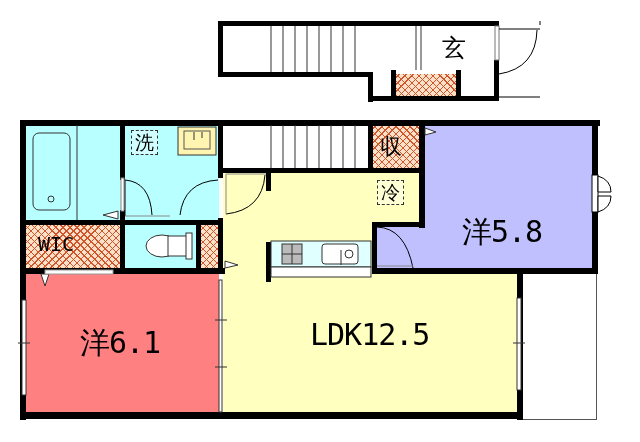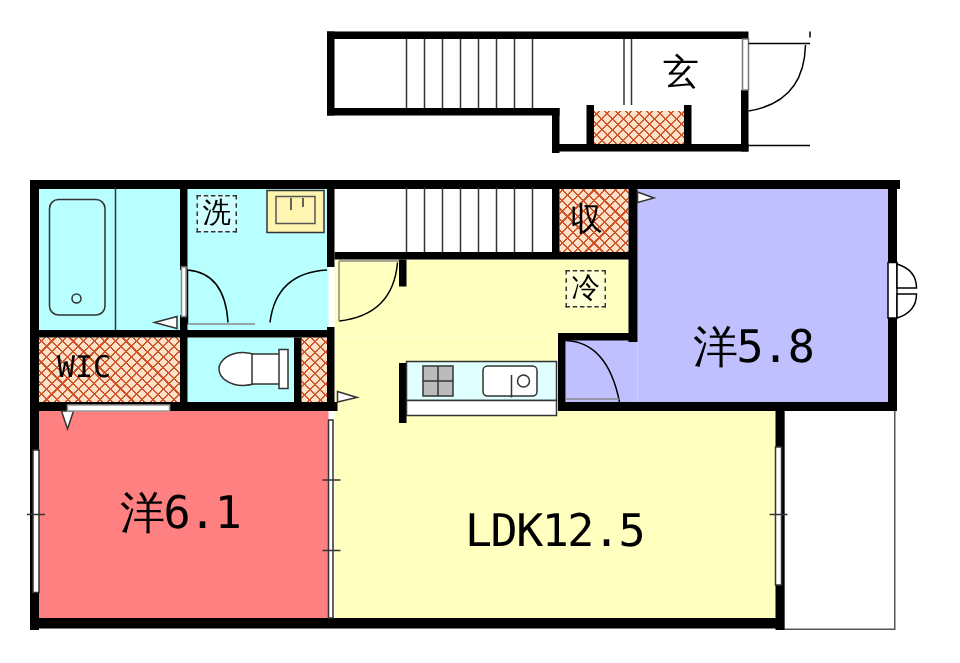--- a/index.html
+++ b/index.html
@@ -164,13 +164,13 @@
   </g>
 </svg>
 
 <div class="label big" style="left:442px;top:36px;font-size:24px;">玄</div>
 <div class="label small dotbox" style="left:131px;top:130px;">洗</div>
 <div class="label small" style="left:380px;top:136px;font-size:22px;">収</div>
 <div class="label small dotbox" style="left:377px;top:180px;">冷</div>
 <div class="label" style="left:38px;top:234px;font-family:'DejaVu Sans Mono',monospace;font-size:20px;">WIC</div>
 <div class="label big" style="left:80px;top:328px;">洋6.1</div>
 <div class="label big" style="left:462px;top:185px;margin-top:32px;">洋5.8</div>
-<div class="label big" style="left:310px;top:340px;">LDK12.5</div>
+<div class="label big" style="left:310px;top:320px;">LDK12.5</div>
 
 </body></html>

